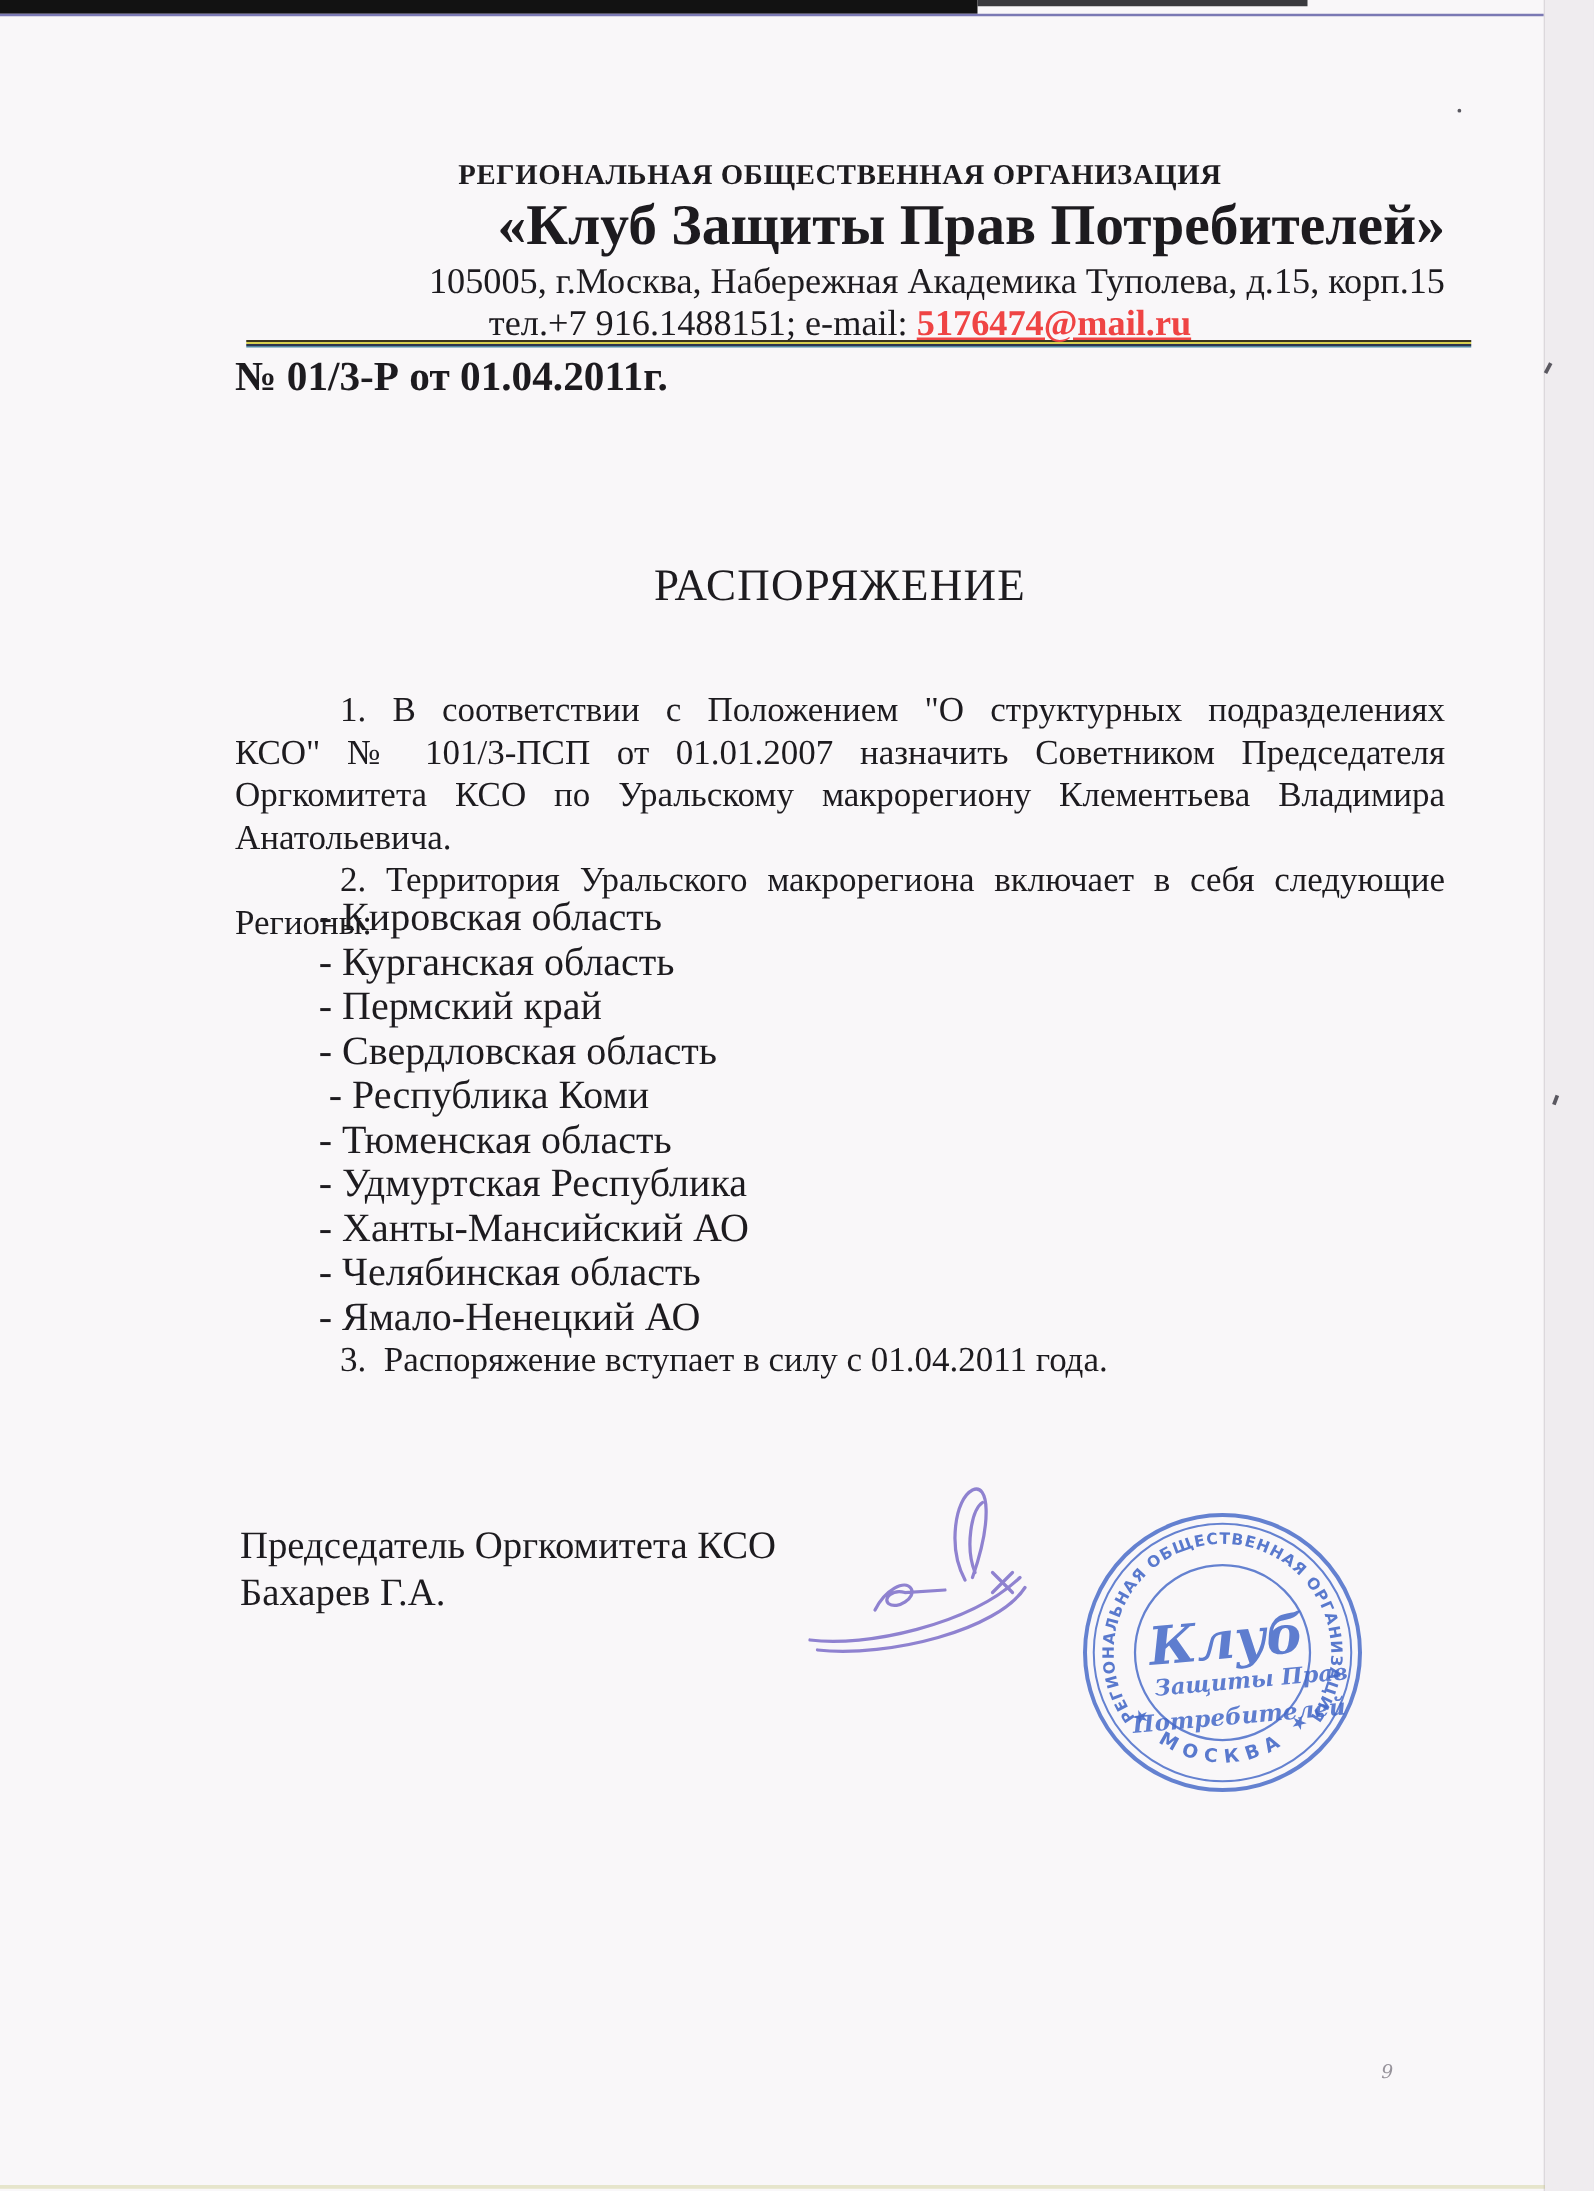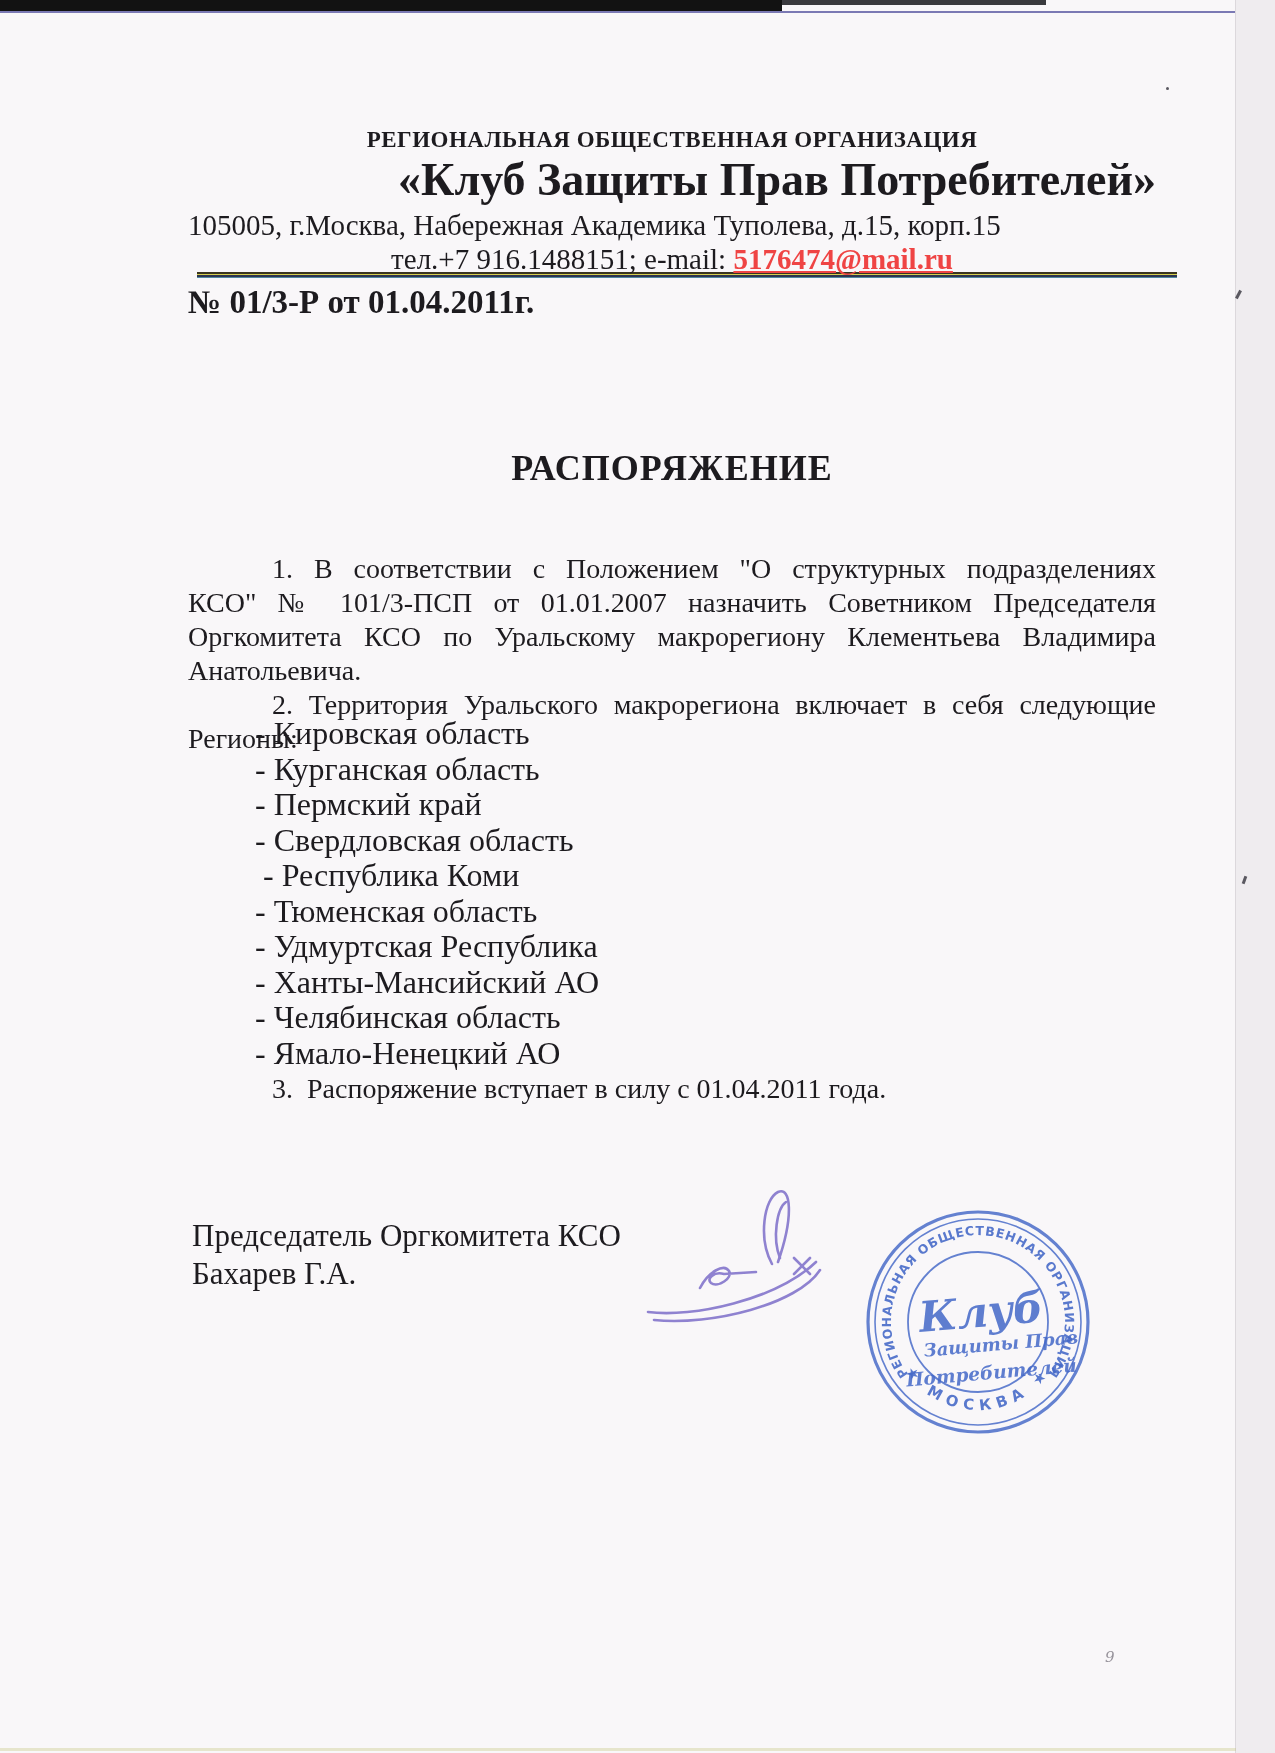--- a/index.html
+++ b/index.html
@@ -12,27 +12,27 @@
   
   .edge-top{left:0;top:0;width:782px;height:11px;background:#121212;}
   .edge-top2{left:782px;top:0;width:264px;height:5px;background:#3a3a3e;}
   .edge-top-line{left:0;top:11px;width:1236px;height:2px;background:#7b79b4;}
   .edge-right{right:0;top:0;width:39px;height:1753px;background:#efecef;border-left:1px solid #dcd8dc;}
   .edge-bottom{left:0;bottom:2px;width:1236px;height:3px;background:rgba(196,196,120,0.35);}
   
   .col{left:188px;top:0;width:968px;height:1571px;}
   .org-type{left:0;right:0;top:127px;text-align:center;font-weight:bold;font-size:23px;letter-spacing:.5px;}
   .org-name{left:0;right:0;top:153px;text-align:right;font-weight:bold;font-size:46px;}
-  .org-address{left:0;right:0;top:209px;text-align:left;font-size:29px;}
+  .org-address{left:0;right:0;top:209px;text-align:right;font-size:29px;}
   .org-contacts{left:0;right:0;top:243px;text-align:center;font-size:29px;}
   .email{font-weight:bold;text-decoration:underline;color:#ef4444;}
   .divider{left:197px;top:272px;width:980px;height:6px;
     background:linear-gradient(to bottom,#3a3520 0 2px,#d6cf4e 2px 3px,#2d3550 3px 5px,#4f88a0 5px 6px);}
   .refline{left:0;right:0;top:284px;text-align:left;padding-right:66px;font-weight:bold;font-size:33px;}
-  .doc-title{left:0;right:0;top:447px;text-align:center;font-weight:bold;font-size:36px;letter-spacing:1px;}
+  .doc-title{left:0;right:0;top:447px;text-align:center;font-weight:normal;font-size:36px;letter-spacing:1px;}
   .para{left:0;width:968px;font-size:28px;line-height:34px;}
   .jline{text-align:justify;text-align-last:justify;}
   .indent{text-indent:84px;margin-top:40px;}
   .p1{top:512px;} .p2{top:648px;}
   .regions{top:716px;left:67px;width:800px;font-size:32px;}
   .region{line-height:35.5px;white-space:pre;}
   .p3{top:1072px;white-space:pre;text-indent:84px;}
   .signoff{top:1217px;left:4px;font-size:31px;line-height:38px;}
   svg.layer{position:absolute;overflow:visible;}
   .stamp-ring-font{font-family:"DejaVu Sans","Liberation Sans",sans-serif;}

